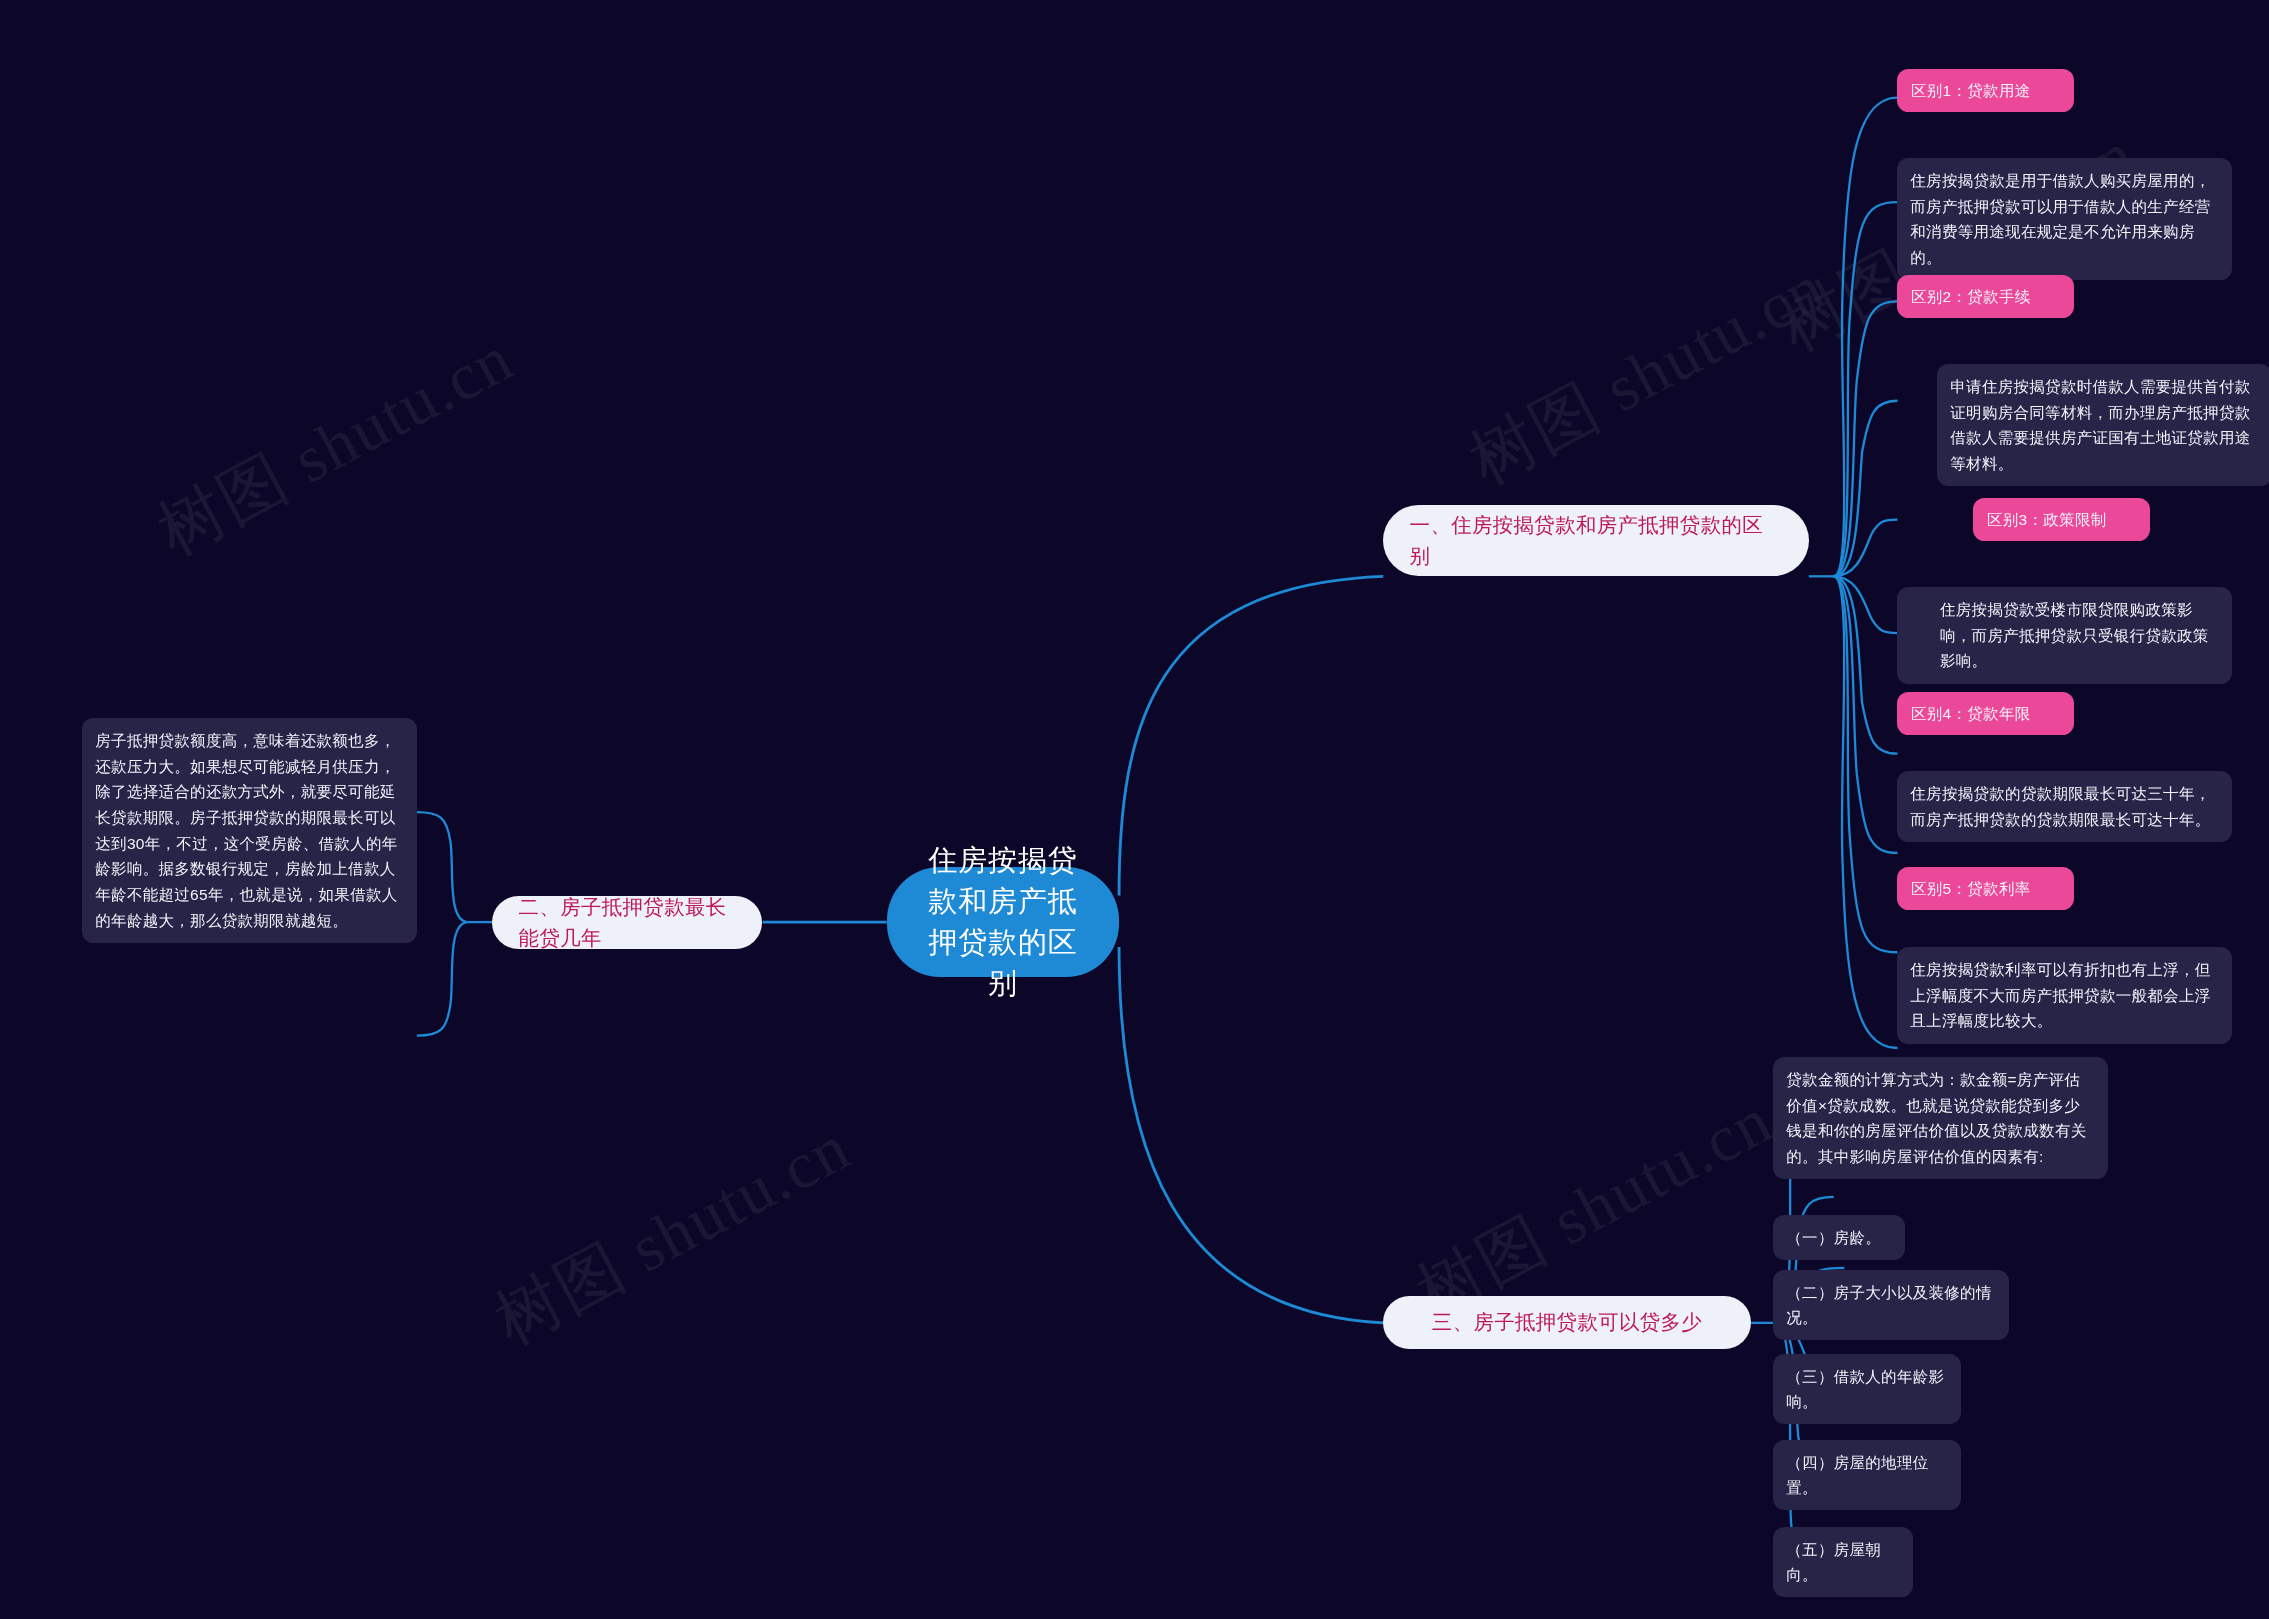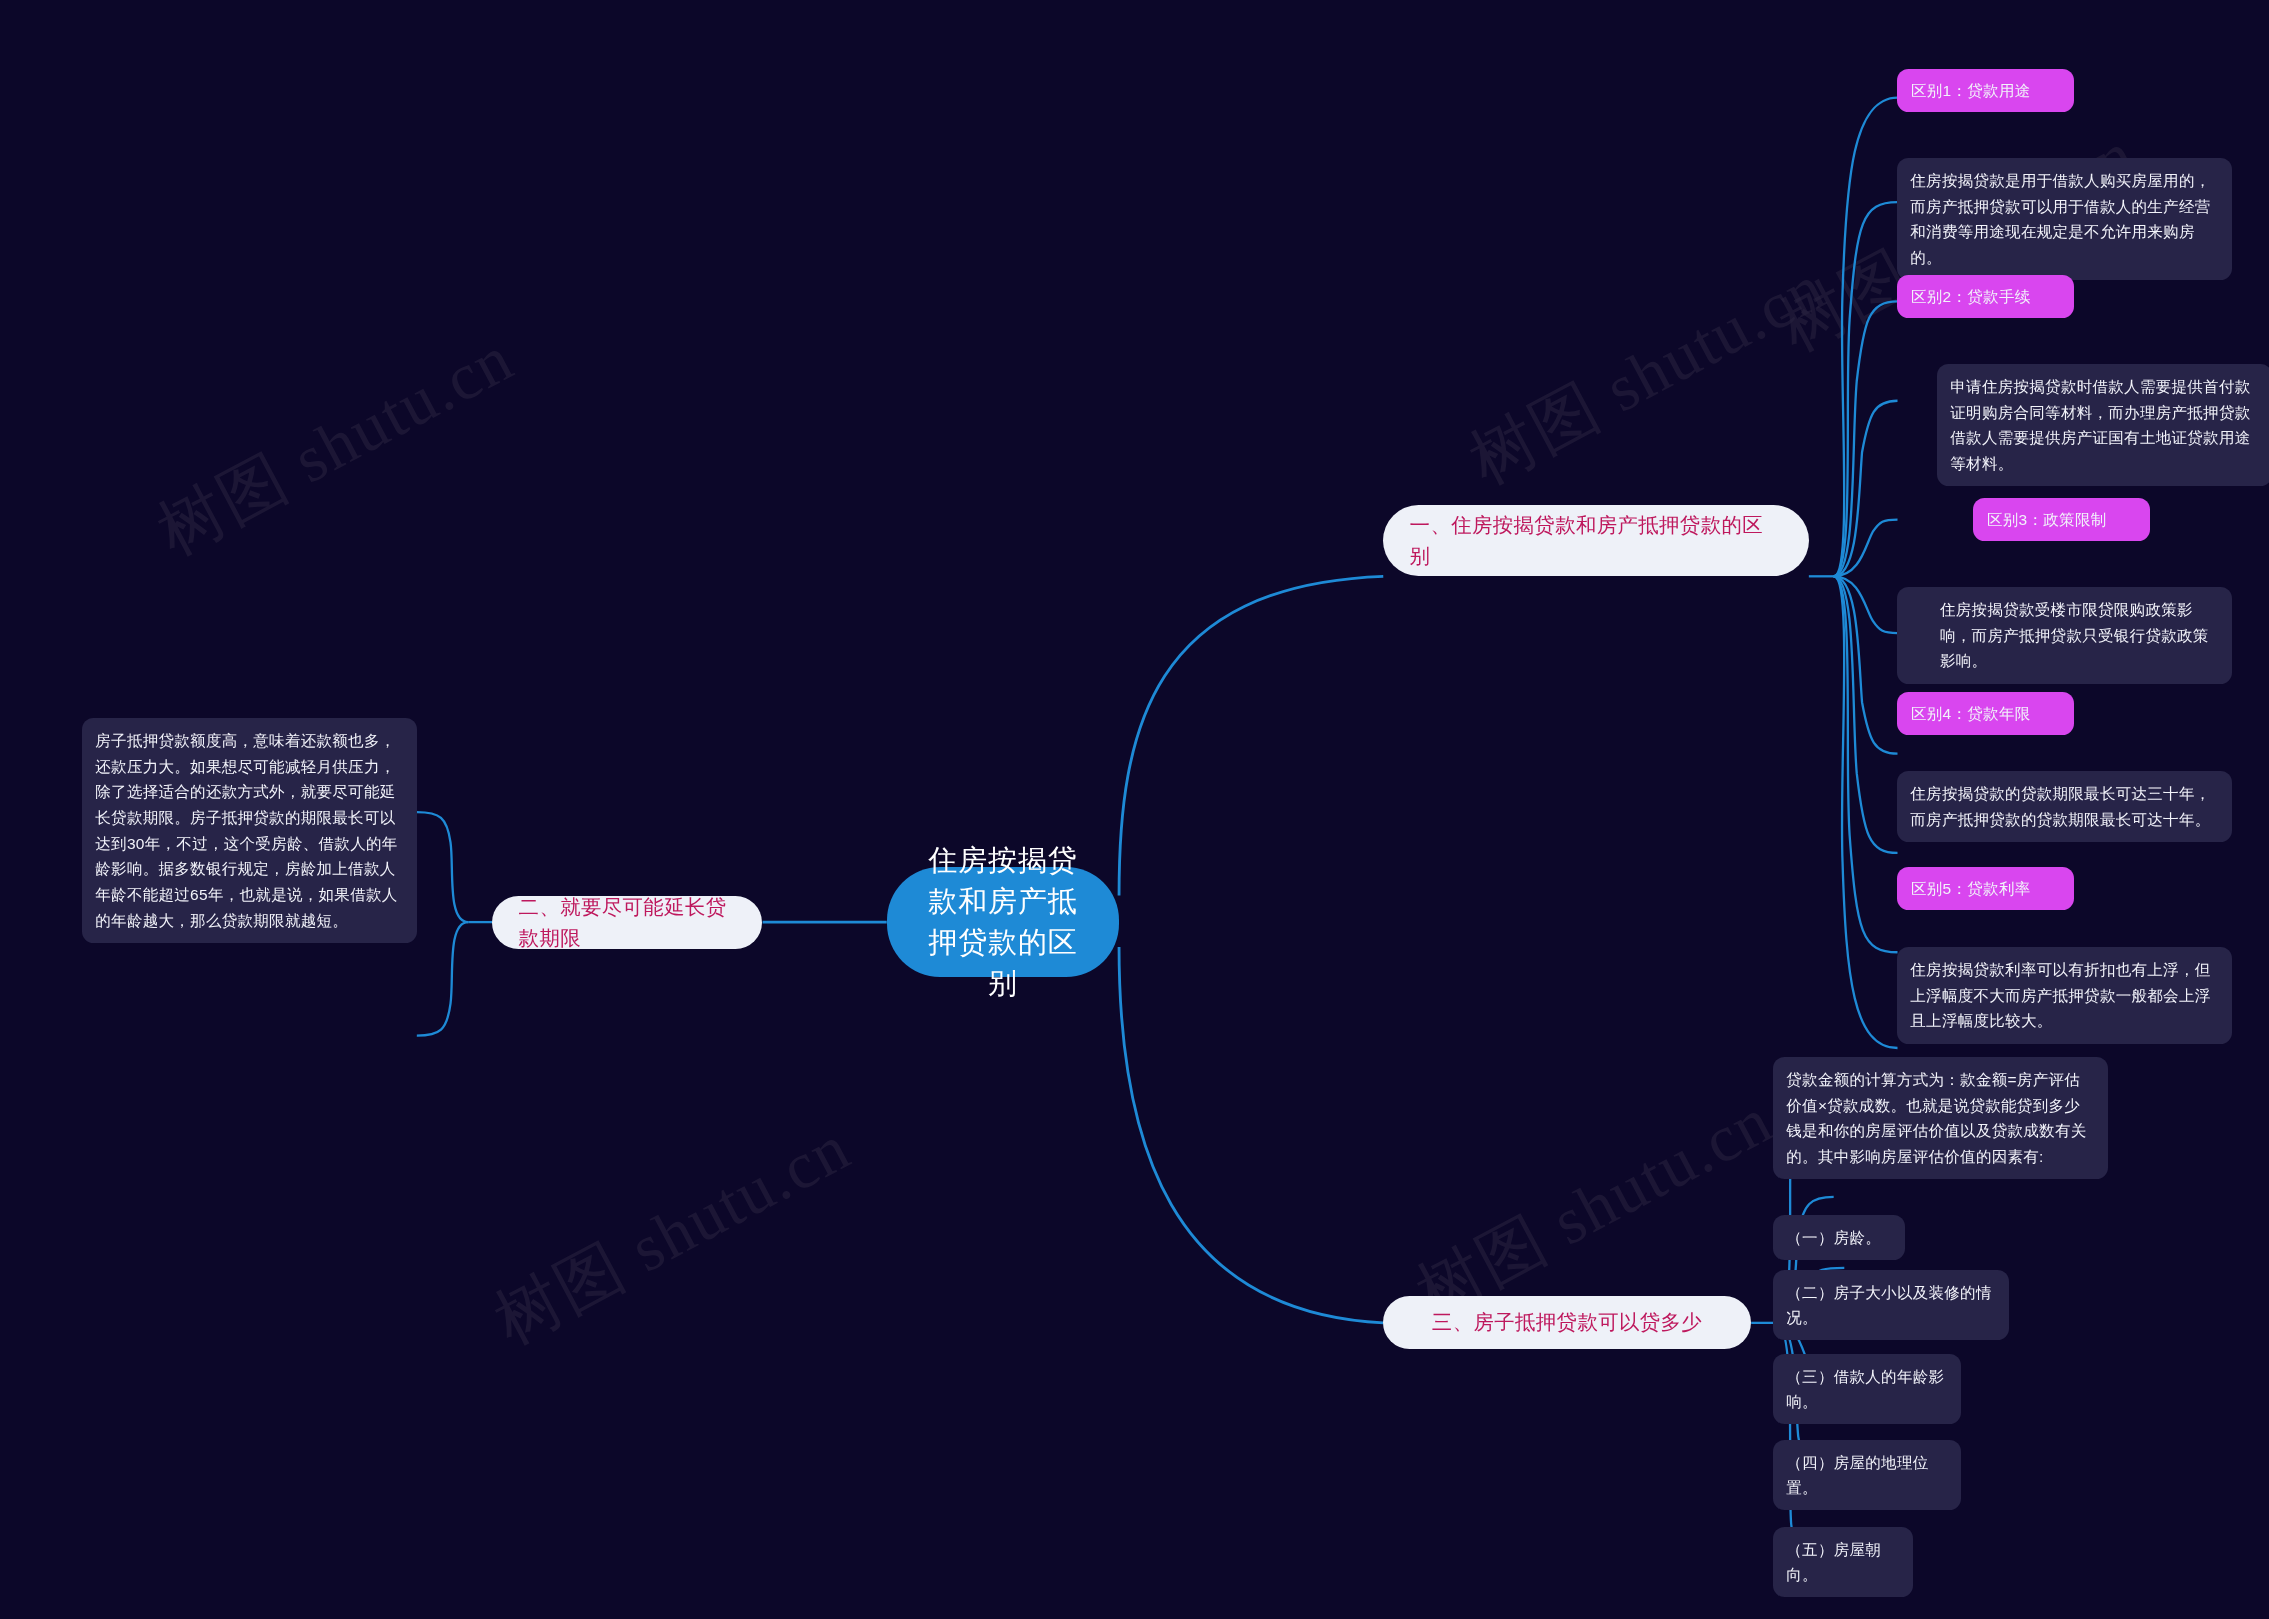--- a/index.html
+++ b/index.html
@@ -60,21 +60,21 @@
 
   .leaf{
     background:#272448;
     color:#f2f3fa;
     border-radius:11.5px;
     font-size:15.5px;
     line-height:1.62;
     padding:9.8px 13.3px;
     letter-spacing:0.3px;
   }
-  .leaf.title{ background:#d946ef; padding:8.9px 14px; }
+  .leaf.title{ background:#ec4899; padding:8.9px 14px; }
   .leaf.big{ line-height:1.66; }
 </style>
 </head>
 <body>
 
 <div id="canvas">
 
   <div class="wm-layer">
     <div class="wm" style="left:142px;  top:497px;">树图 shutu.cn</div>
     <div class="wm" style="left:479px;  top:1286px;">树图 shutu.cn</div>
@@ -154,21 +154,21 @@
   </div>
 
   <div class="node leaf title" style="left:1897px;top:867px;width:177px;">
     <span>区别5：贷款利率</span>
   </div>
   <div class="node leaf big" style="left:1897px;top:947px;width:335px;">
     <span>住房按揭贷款利率可以有折扣也有上浮，但上浮幅度不大而房产抵押贷款一般都会上浮且上浮幅度比较大。</span>
   </div>
 
   <div class="node branch" style="left:492px;top:896px;width:270px;height:53px;justify-content:center;">
-    <span>二、就要尽可能延长贷款期限</span>
+    <span>二、房子抵押贷款最长能贷几年</span>
   </div>
 
   <div class="node leaf big" style="left:82px;top:718px;width:335px;">
     <span>房子抵押贷款额度高，意味着还款额也多，还款压力大。如果想尽可能减轻月供压力，除了选择适合的还款方式外，就要尽可能延长贷款期限。房子抵押贷款的期限最长可以达到30年，不过，这个受房龄、借款人的年龄影响。据多数银行规定，房龄加上借款人年龄不能超过65年，也就是说，如果借款人的年龄越大，那么贷款期限就越短。</span>
   </div>
 
   <div class="node branch" style="left:1383px;top:1296px;width:368px;height:53px;justify-content:center;">
     <span>三、房子抵押贷款可以贷多少</span>
   </div>
 

